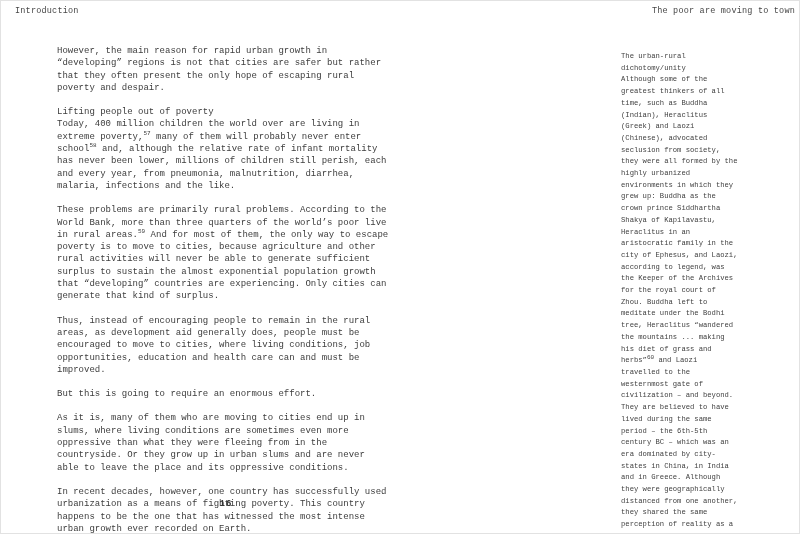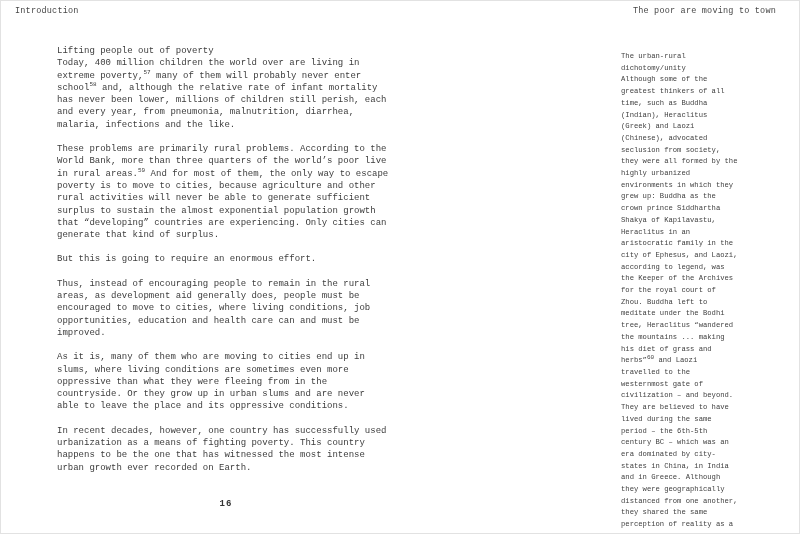--- a/index.html
+++ b/index.html
@@ -17,21 +17,21 @@
   .page { position:absolute; top:0; width:400px; height:498px; }
   .page-left  { left:0; }
   .page-right { left:400px; }
 
   .running-head {
     position:absolute; top:5px;
     font-size:8.5px; letter-spacing:0.2px; color:#474747;
     white-space:nowrap;
   }
   .running-head.rh-left  { left:14px; }
-  .running-head.rh-right { right:25px; }
+  .running-head.rh-right { right:6px; }
 
   .body-col {
     position:absolute; left:56px; top:44px; width:334px;
     font-size:9px; line-height:12.3px;
     text-align:left;
   }
   .para { margin:0 0 12px 0; }
 
   sup { font-size:6px; line-height:0; vertical-align:super; }
 
@@ -51,24 +51,25 @@
 </style>
 </head>
 <body>
 
 <div class="spread">
 
   <div class="page page-left">
     <div class="running-head rh-left">Introduction</div>
 
     <div class="body-col">
+        <p class="para"><span>However, the main reason for rapid urban growth in “developing” regions is not that cities are safer but rather that they often present the only hope of escaping rural poverty and despair.</span></p>
         <p class="para"><span>Lifting people out of poverty</span><br><span>Today, 400 million children the world over are living in extreme poverty,</span><sup>57</sup><span> many of them will probably never enter school</span><sup>58</sup><span> and, although the relative rate of infant mortality has never been lower, millions of children still perish, each and every year, from pneumonia, malnutrition, diarrhea, malaria, infections and the like.</span></p>
         <p class="para"><span>These problems are primarily rural problems. According to the World Bank, more than three quarters of the world’s poor live in rural areas.</span><sup>59</sup><span> And for most of them, the only way to escape poverty is to move to cities, because agriculture and other rural activities will never be able to generate sufficient surplus to sustain the almost exponential population growth that “developing” countries are experiencing. Only cities can generate that kind of surplus.</span></p>
+        <p class="para"><span>Thus, instead of encouraging people to remain in the rural areas, as development aid generally does, people must be encouraged to move to cities, where living conditions, job opportunities, education and health care can and must be improved.</span></p>
         <p class="para"><span>But this is going to require an enormous effort.</span></p>
-        <p class="para"><span>Thus, instead of encouraging people to remain in the rural areas, as development aid generally does, people must be encouraged to move to cities, where living conditions, job opportunities, education and health care can and must be improved.</span></p>
         <p class="para"><span>As it is, many of them who are moving to cities end up in slums, where living conditions are sometimes even more oppressive than what they were fleeing from in the countryside. Or they grow up in urban slums and are never able to leave the place and its oppressive conditions.</span></p>
         <p class="para"><span>In recent decades, however, one country has successfully used urbanization as a means of fighting poverty. This country happens to be the one that has witnessed the most intense urban growth ever recorded on Earth.</span></p>
       </div>
 
     <div class="page-num">16</div>
   </div>
 
   <div class="page page-right">
     <div class="running-head rh-right">The poor are moving to town</div>
 

